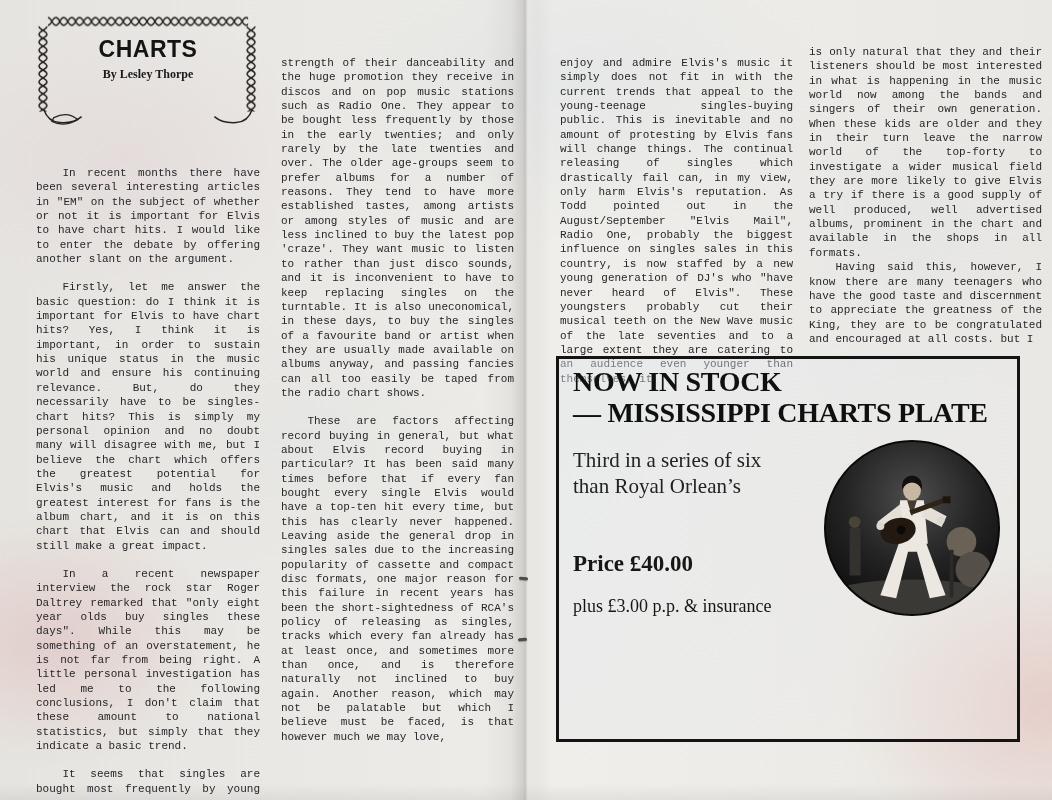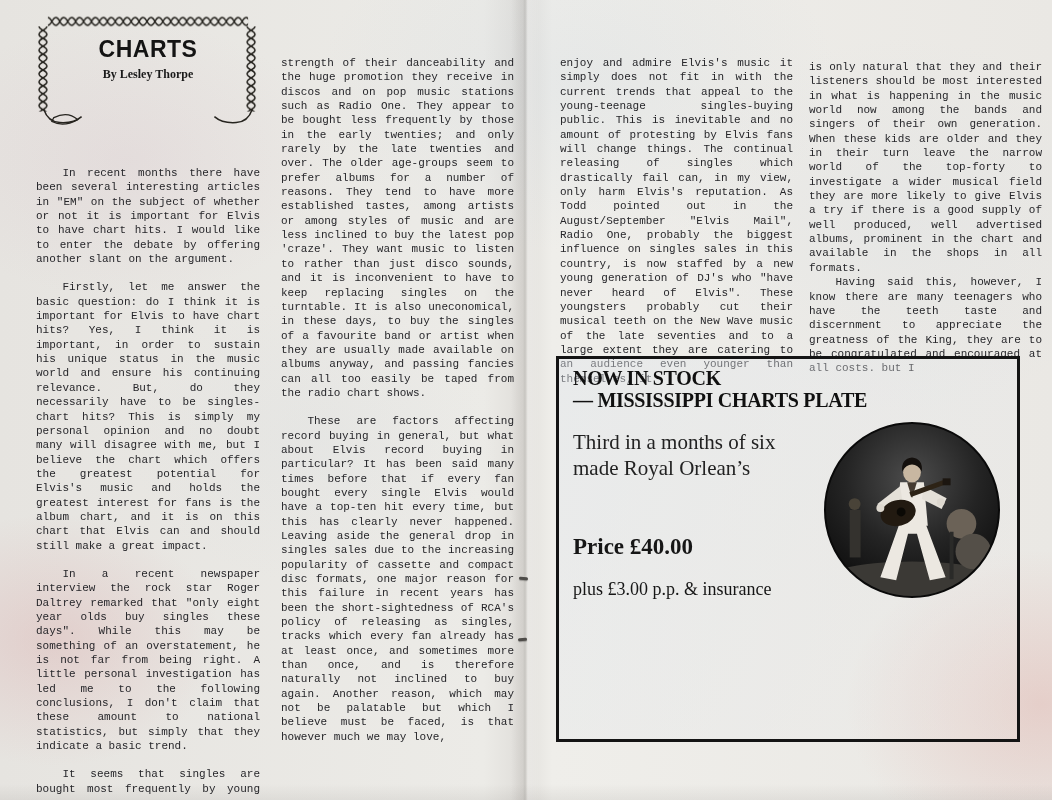--- a/index.html
+++ b/index.html
@@ -31,21 +31,21 @@
     position:absolute; width:9px; height:3px; background:#4e4c49;
     border-radius:2px; box-shadow:0 1px 1px rgba(0,0,0,.25);
   }
   .staple.s1 { left:519px; top:577px; transform:rotate(6deg); }
   .staple.s2 { left:518px; top:638px; transform:rotate(-4deg); }
 
   .col { position:absolute; }
   .col1 { left:36px;  top:14px; width:224px; }
   .col2 { left:281px; top:18px; width:233px; }
   .col3 { left:560px; top:18px; width:233px; }
-  .col4 { left:809px; top:22px; width:233px; }
+  .col4 { left:809px; top:7px; width:233px; }
 
   .coltext {
     font-size:11px; line-height:14.35px; color:#26262a;
     text-align:justify; overflow:hidden;margin-top:38px;
   }
   .col1 .coltext { height:630px; }
   .col2 .coltext { height:766px; }
   .coltext p { margin:0 0 14px 0; text-indent:2.4em; }
   .continued p:first-child { text-indent:0; }
   .nogap p { margin-bottom:0; }
@@ -65,21 +65,21 @@
 
   
   .adbox {
     position:absolute; left:556px; top:356px; width:464px; height:386px;
     border:3px solid #141414; box-sizing:border-box;
     padding:8px 14px; overflow:hidden;
     background:linear-gradient(130deg, rgba(225,230,236,.45), rgba(238,236,232,.2));
     font-family:"Liberation Serif", serif; color:#161616;
   }
   .ad-head div {
-    font-weight:700; font-size:20px; line-height:1.1; letter-spacing:-.3px;
+    font-weight:700; font-size:28px; line-height:1.1; letter-spacing:-.3px;
     white-space:nowrap; color:#101010;
   }
   .ad-mid { display:flex; margin-top:12px; }
   .ad-left { flex:1; padding-top:6px; }
   .series div { font-size:21px; line-height:1.25; color:#222; }
   .price { margin-top:52px; font-weight:700; font-size:23px; }
   .pricenote { font-size:18px; margin-top:19px; }
   .photo { width:178px; height:178px; flex:0 0 auto; margin:-2px 2px 0 4px; }
   .ad-order { margin-top:4px; }
   .order-label { font-weight:700; font-size:26px; line-height:1.1; }
@@ -136,34 +136,34 @@
 
   <div class="col col3">
     <div class="coltext continued">
         <p>enjoy and admire Elvis's music it simply does not fit in with the current trends that appeal to the young-teenage singles-buying public. This is inevitable and no amount of protesting by Elvis fans will change things. The continual releasing of singles which drastically fail can, in my view, only harm Elvis's reputation. As Todd pointed out in the August/September "Elvis Mail", Radio One, probably the biggest influence on singles sales in this country, is now staffed by a new young generation of DJ's who "have never heard of Elvis". These youngsters probably cut their musical teeth on the New Wave music of the late seventies and to a large extent they are catering to an audience even younger than themselves, it</p>
       </div>
   </div>
 
   <div class="col col4">
     <div class="coltext continued nogap">
         <p>is only natural that they and their listeners should be most interested in what is happening in the music world now among the bands and singers of their own generation. When these kids are older and they in their turn leave the narrow world of the top-forty to investigate a wider musical field they are more likely to give Elvis a try if there is a good supply of well produced, well advertised albums, prominent in the chart and available in the shops in all formats.</p>
-        <p>Having said this, however, I know there are many teenagers who have the teeth taste and discernment to appreciate the greatness of the King, they are to be congratulated and encouraged at all costs. but I</p>
+        <p>Having said this, however, I know there are many teenagers who have the good taste and discernment to appreciate the greatness of the King, they are to be congratulated and encouraged at all costs. but I</p>
       </div>
   </div>
 
   <div class="adbox">
     <div class="ad-head">
       <div>NOW IN STOCK</div>
       <div>— MISSISSIPPI CHARTS PLATE</div>
     </div>
     <div class="ad-mid">
       <div class="ad-left">
         <div class="series">
-          <div>Third in a months of six</div>
-          <div>made Royal Orlean’s</div>
+          <div>Third in a series of six</div>
+          <div>than Royal Orlean’s</div>
         </div>
         <div class="price">Price £40.00</div>
         <div class="pricenote">plus £3.00 p.p. &amp; insurance</div>
       </div>
       <svg class="photo" viewBox="0 0 180 180" aria-hidden="true">
         <defs>
           <radialGradient id="stageglow" cx="50%" cy="32%" r="70%">
             <stop offset="0%" stop-color="#4c4c4c"></stop>
             <stop offset="55%" stop-color="#242424"></stop>
             <stop offset="100%" stop-color="#0d0d0d"></stop>

